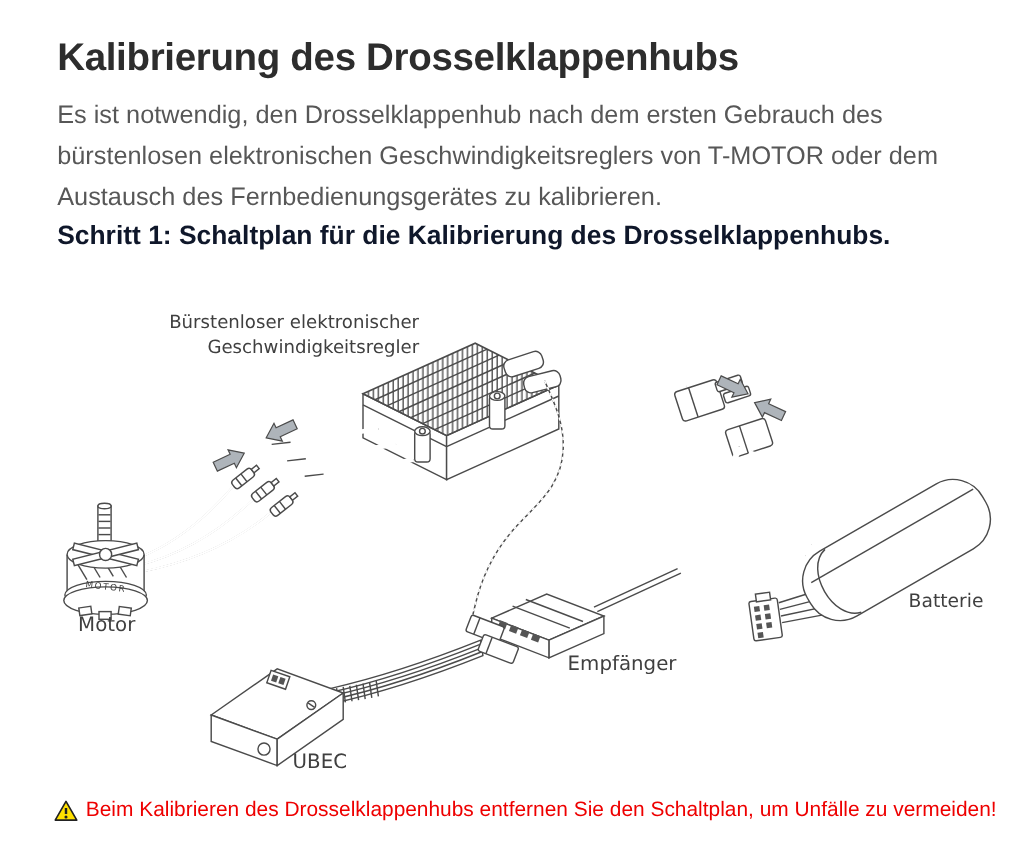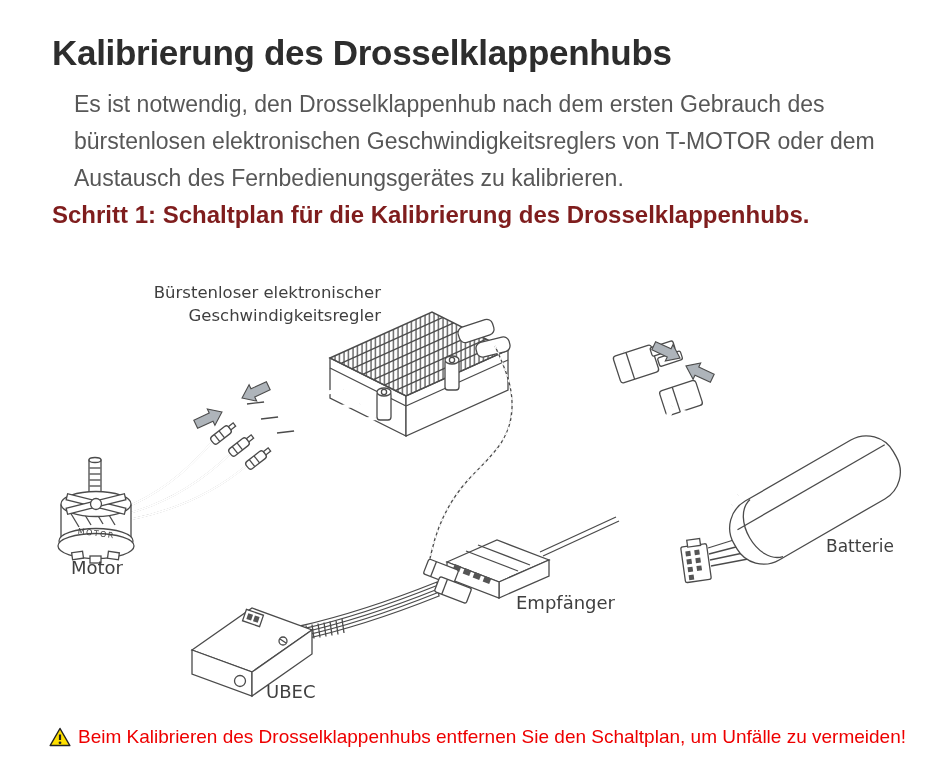--- a/index.html
+++ b/index.html
@@ -1,21 +1,21 @@
 <!DOCTYPE html>
 <html><head>
 <meta charset="utf-8">
 <style>
   html,body{margin:0;padding:0;background:#ffffff;}
   #page{position:relative;width:940px;height:780px;background:#fff;overflow:hidden;
         font-family:"Liberation Sans",sans-serif;}
   .abs{position:absolute;}
   #title{left:52px;top:33px;font-size:35px;font-weight:bold;color:#2d2d2d;letter-spacing:-0.3px;}
-  #intro{left:52px;top:86px;width:812px;font-size:23px;line-height:37px;color:#575757;margin-left:22px;}
-  #step{left:52px;top:201px;font-size:24px;font-weight:bold;color:#7f1d1d;}
+  #intro{left:52px;top:86px;width:812px;font-size:23px;line-height:37px;color:#575757;}
+  #step{left:52px;top:201px;font-size:24px;font-weight:bold;color:#0f172a;}
   #diagram-svg{left:0;top:0;width:940px;height:780px;}
   #warning-row{left:49px;top:726px;display:flex;align-items:center;}
   #warning-text{margin-left:7px;font-size:19px;color:#ee0000;white-space:nowrap;}
   svg text{font-family:"DejaVu Sans",sans-serif;fill:#3f3f3f;}
   .lineart{stroke:#4b4b4b;fill:none;stroke-width:1.3;}
   .fillw{fill:#ffffff;stroke:#4b4b4b;stroke-width:1.3;}
 </style>
 </head>
 <body>
 

